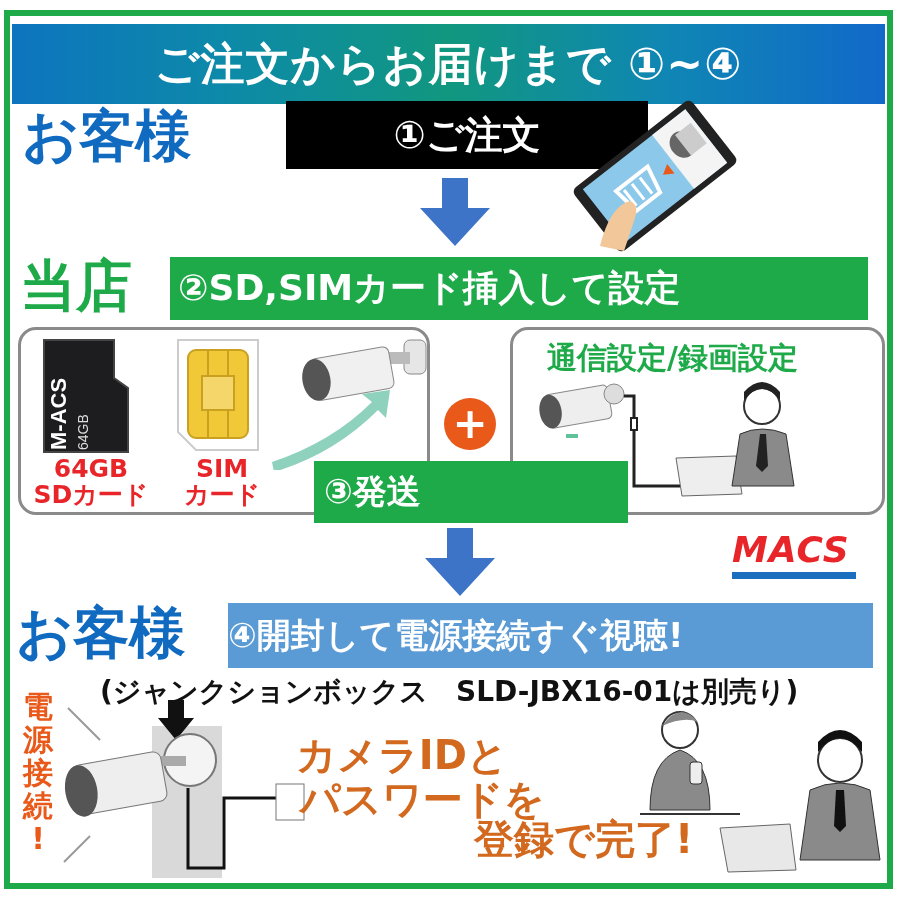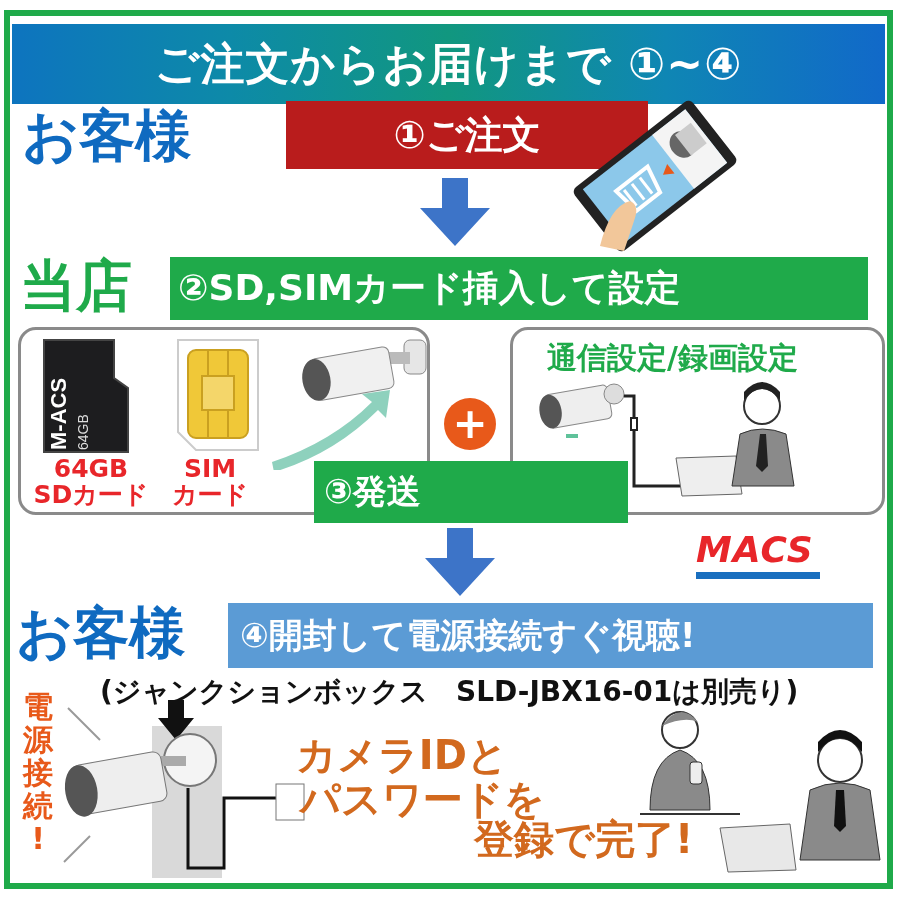--- a/index.html
+++ b/index.html
@@ -13,52 +13,52 @@
   
   .title-bar { left: 12px; top: 24px; width: 873px; height: 80px;
     background: linear-gradient(90deg, #0d74bf 0%, #0d8aa8 25%, #11977f 50%, #0f86b4 75%, #1169c9 100%);
     display: flex; align-items: center; justify-content: center;
     color: #fff; font-weight: bold; font-size: 44px; letter-spacing: 1px; }
 
   
   .lbl-blue { color: #0f6ac0; font-weight: bold; font-size: 56px; line-height: 1; }
   .lbl-green { color: #1faa4a; font-weight: bold; font-size: 56px; line-height: 1; text-align: right; }
 
-  .step1 { left: 286px; top: 101px; width: 362px; height: 68px; background: #b91c1c;
+  .step1 { left: 286px; top: 101px; width: 362px; height: 68px; background: #000000;
     color: #fff; font-weight: bold; font-size: 38px; display: flex; align-items: center; justify-content: center; }
 
   .step2 { left: 170px; top: 257px; width: 698px; height: 63px; background: #1faa4a;
     color: #fff; font-weight: bold; font-size: 36px; display: flex; align-items: center; padding-left: 8px; }
 
   .step3 { left: 314px; top: 461px; width: 314px; height: 62px; background: #1faa4a;
     display: flex; align-items: center; padding-left: 10px; }
   .step3 .main { color: #fff; font-weight: bold; font-size: 34px; }
   .step3 .sub { color: #111; font-weight: bold; font-size: 24px; margin-left: 2px; }
 
   .step4 { left: 228px; top: 603px; width: 645px; height: 65px; background: #5b9bd5;
-    color: #fff; font-weight: bold; font-size: 34px; display: flex; align-items: center; padding-left: 12px; }
+    color: #fff; font-weight: bold; font-size: 34px; display: flex; align-items: center; }
 
   .arrow-down { width: 70px; height: 68px; }
 
   .panel { border: 3px solid #8a8a8a; border-radius: 18px; background: #fff; }
   .panel-left { left: 18px; top: 327px; width: 412px; height: 188px; }
   .panel-right { left: 510px; top: 327px; width: 375px; height: 188px; }
 
   .red-text { color: #e8262a; font-weight: bold; text-align: center; line-height: 1.05; }
   .green-head { color: #1faa4a; font-weight: bold; font-size: 30px; }
   .orange-text { color: #d2691e; font-weight: bold; }
 
   .plus { left: 444px; top: 398px; width: 52px; height: 52px; border-radius: 50%; background: #e8591a;
     color: #fff; font-weight: bold; font-size: 42px; line-height: 52px; text-align: center; }
 
   .note { left: 100px; top: 673px; color: #111; font-weight: bold; font-size: 28px; white-space: pre; }
 
   .vert { left: 20px; top: 690px; width: 36px; color: #e8591a; font-weight: bold; font-size: 30px; line-height: 1.1; text-align: center; }
 
-  .macs { left: 696px; top: 532px; width: 142px; height: 55px; }
+  .macs { left: 732px; top: 532px; width: 142px; height: 55px; }
   .macs-text { color: #e8262a; font-weight: bold; font-style: italic; font-size: 36px; letter-spacing: 1px; line-height: 1; }
   .macs-bar { margin-top: 4px; height: 7px; width: 124px; background: #1a6fbf; }
 </style>
 </head>
 <body>
 
 <div class="frame"></div>
 
 <div class="abs title-bar">
   <span>ご注文からお届けまで ①~④</span>
@@ -108,21 +108,21 @@
   <div>SDカード</div>
 </div>
 
 <svg class="abs" style="left:176px;top:338px;" width="84" height="114" viewBox="0 0 84 114">
   <path d="M2 2 h80 v110 h-62 l-18 -18 z" fill="#fff" stroke="#ccc" stroke-width="2"></path>
   <rect x="12" y="12" width="60" height="88" rx="8" fill="#f0c838" stroke="#caa020" stroke-width="2"></rect>
   <line x1="32" y1="12" x2="32" y2="100" stroke="#caa020" stroke-width="2"></line>
   <line x1="52" y1="12" x2="52" y2="100" stroke="#caa020" stroke-width="2"></line>
   <rect x="26" y="38" width="32" height="34" fill="#f4d66a" stroke="#caa020" stroke-width="2"></rect>
 </svg>
-<div class="abs red-text" style="left:160px;top:456px;width:100px;font-size:25px;">
+<div class="abs red-text" style="left:172px;top:456px;width:100px;font-size:25px;">
   <div>SIM</div>
   <div>カード</div>
 </div>
 
 <svg class="abs" style="left:264px;top:330px;" width="168" height="140" viewBox="0 0 168 140">
   <path d="M8 132 q60 -20 100 -60 l-10 -8 l28 -4 l-4 28 l-8 -8 q-44 44 -104 62 z" fill="#8ed1bd"></path>
   <rect x="140" y="10" width="22" height="34" rx="6" fill="#e6e6e6" stroke="#888"></rect>
   <rect x="118" y="22" width="28" height="12" fill="#bbb"></rect>
   <g transform="rotate(-10 80 45)">
     <rect x="48" y="24" width="80" height="42" rx="6" fill="#f0f0f0" stroke="#888"></rect>

